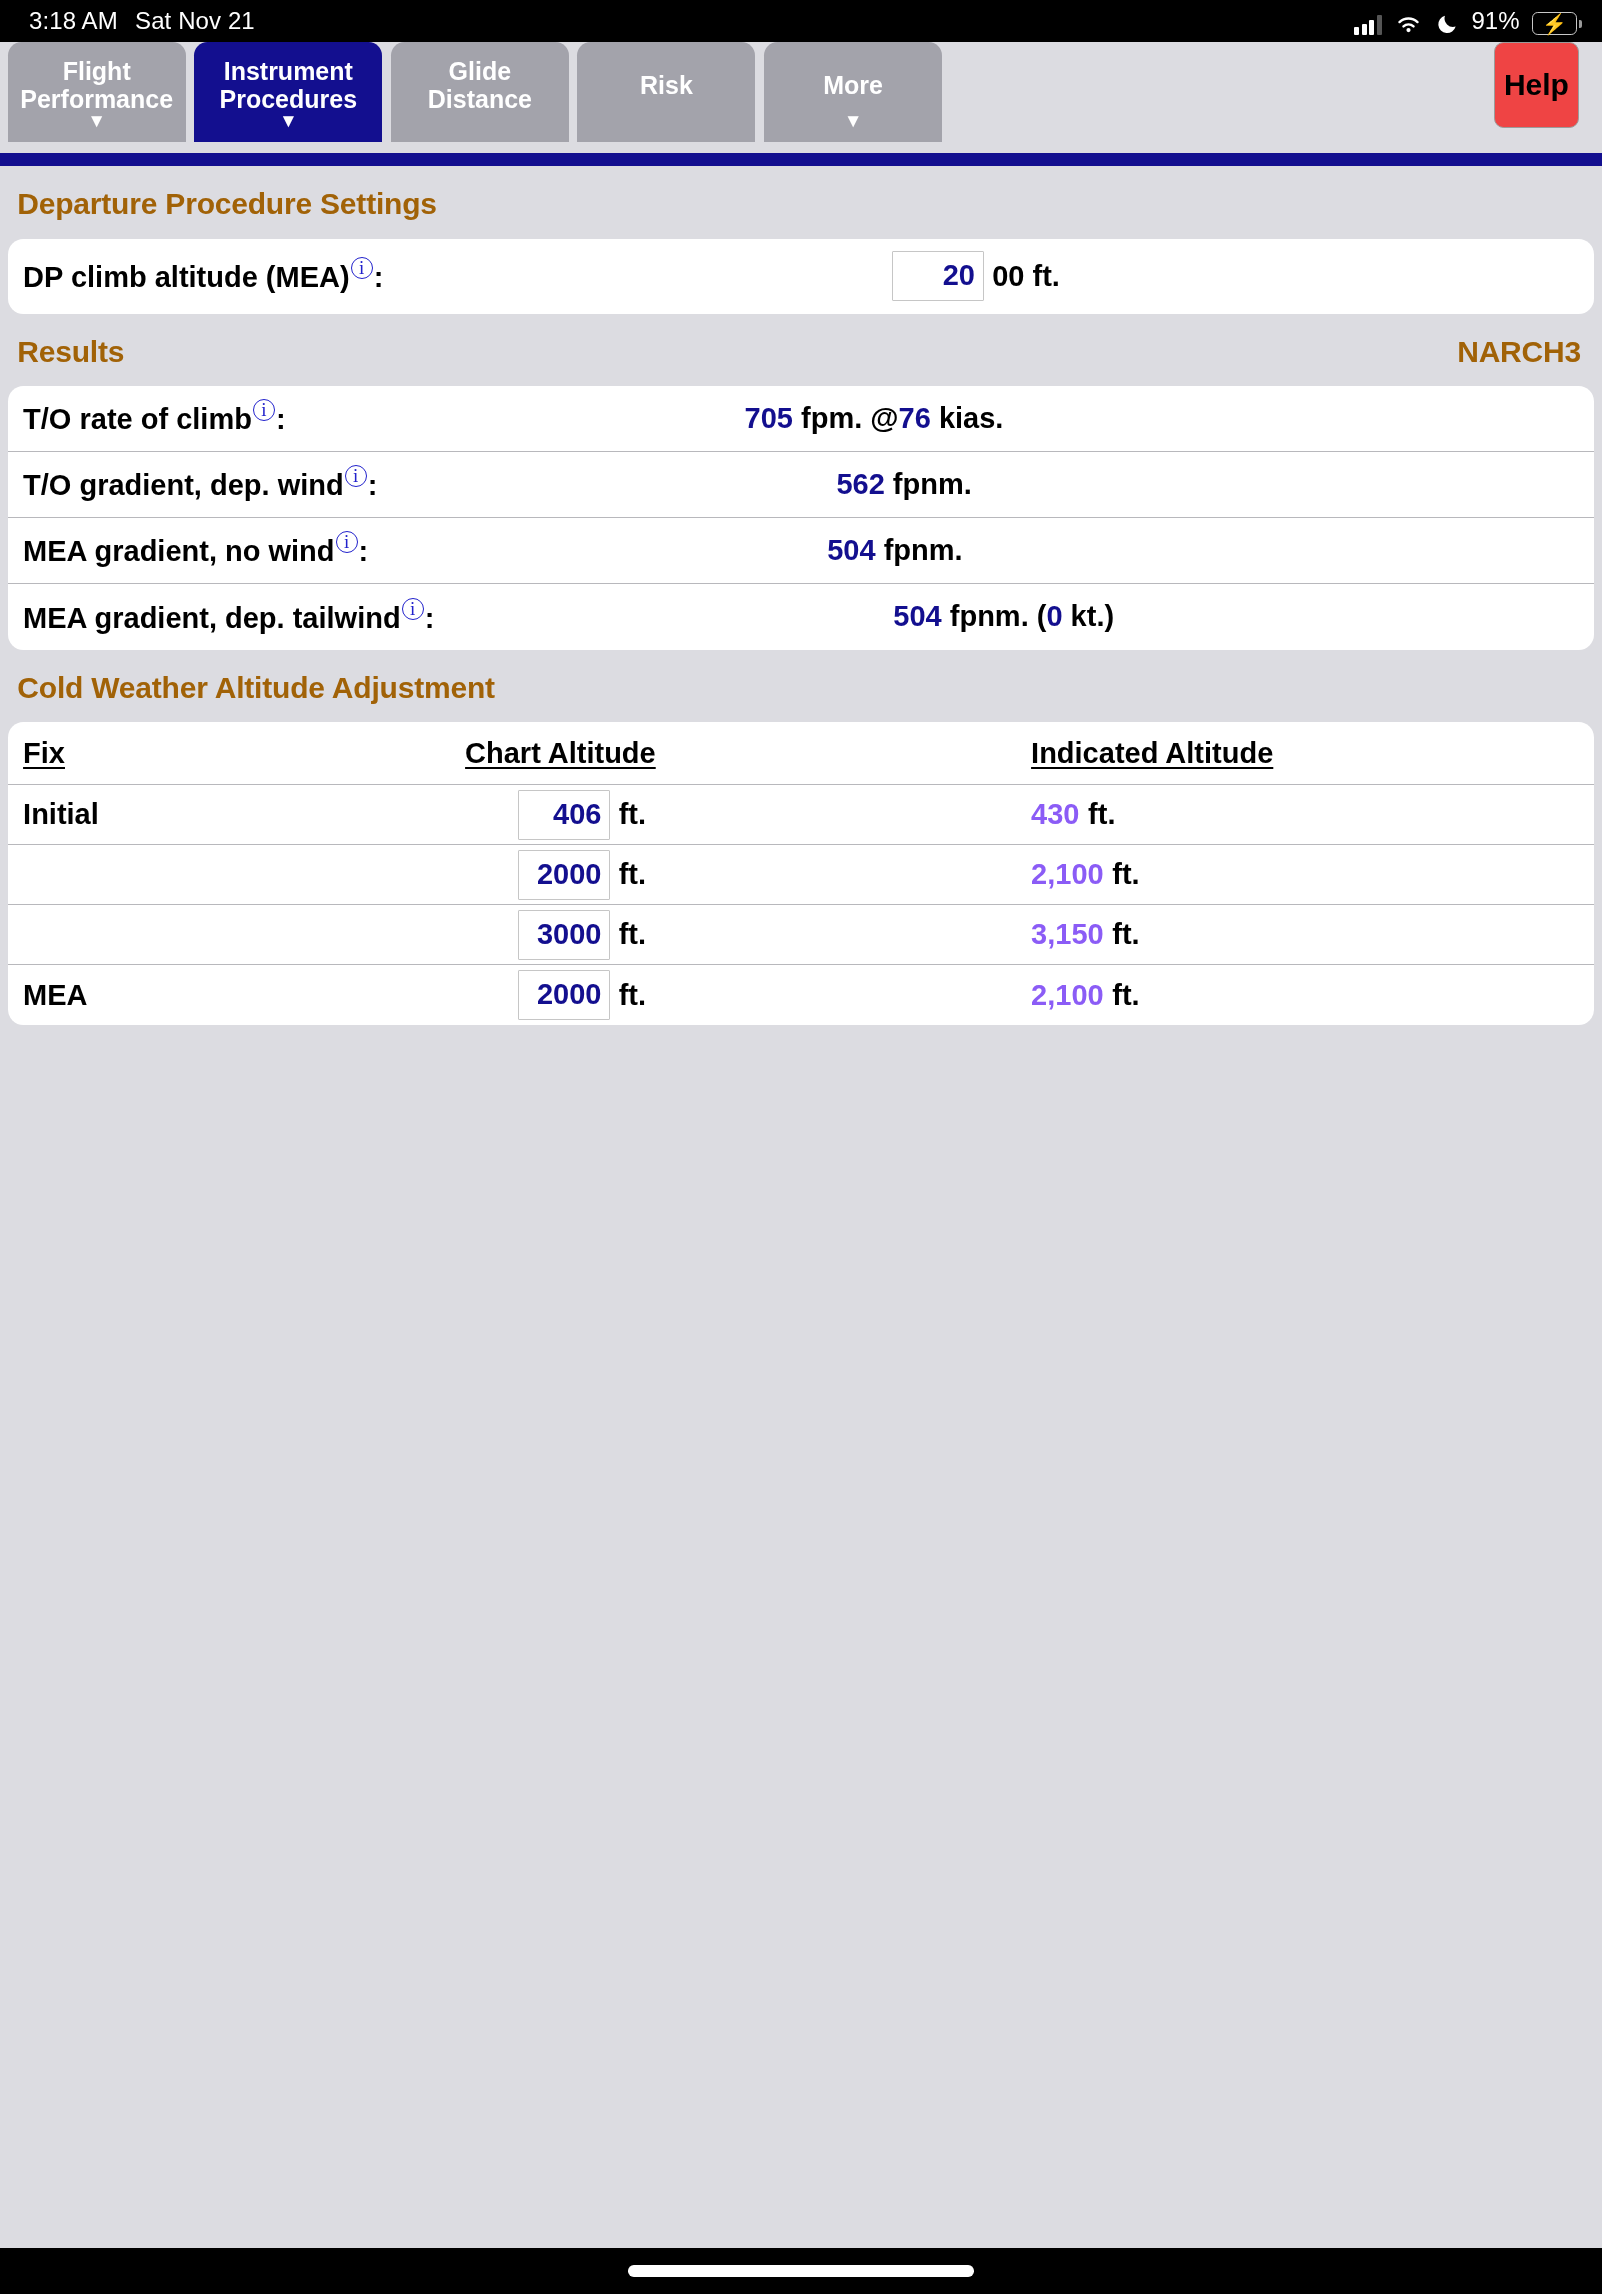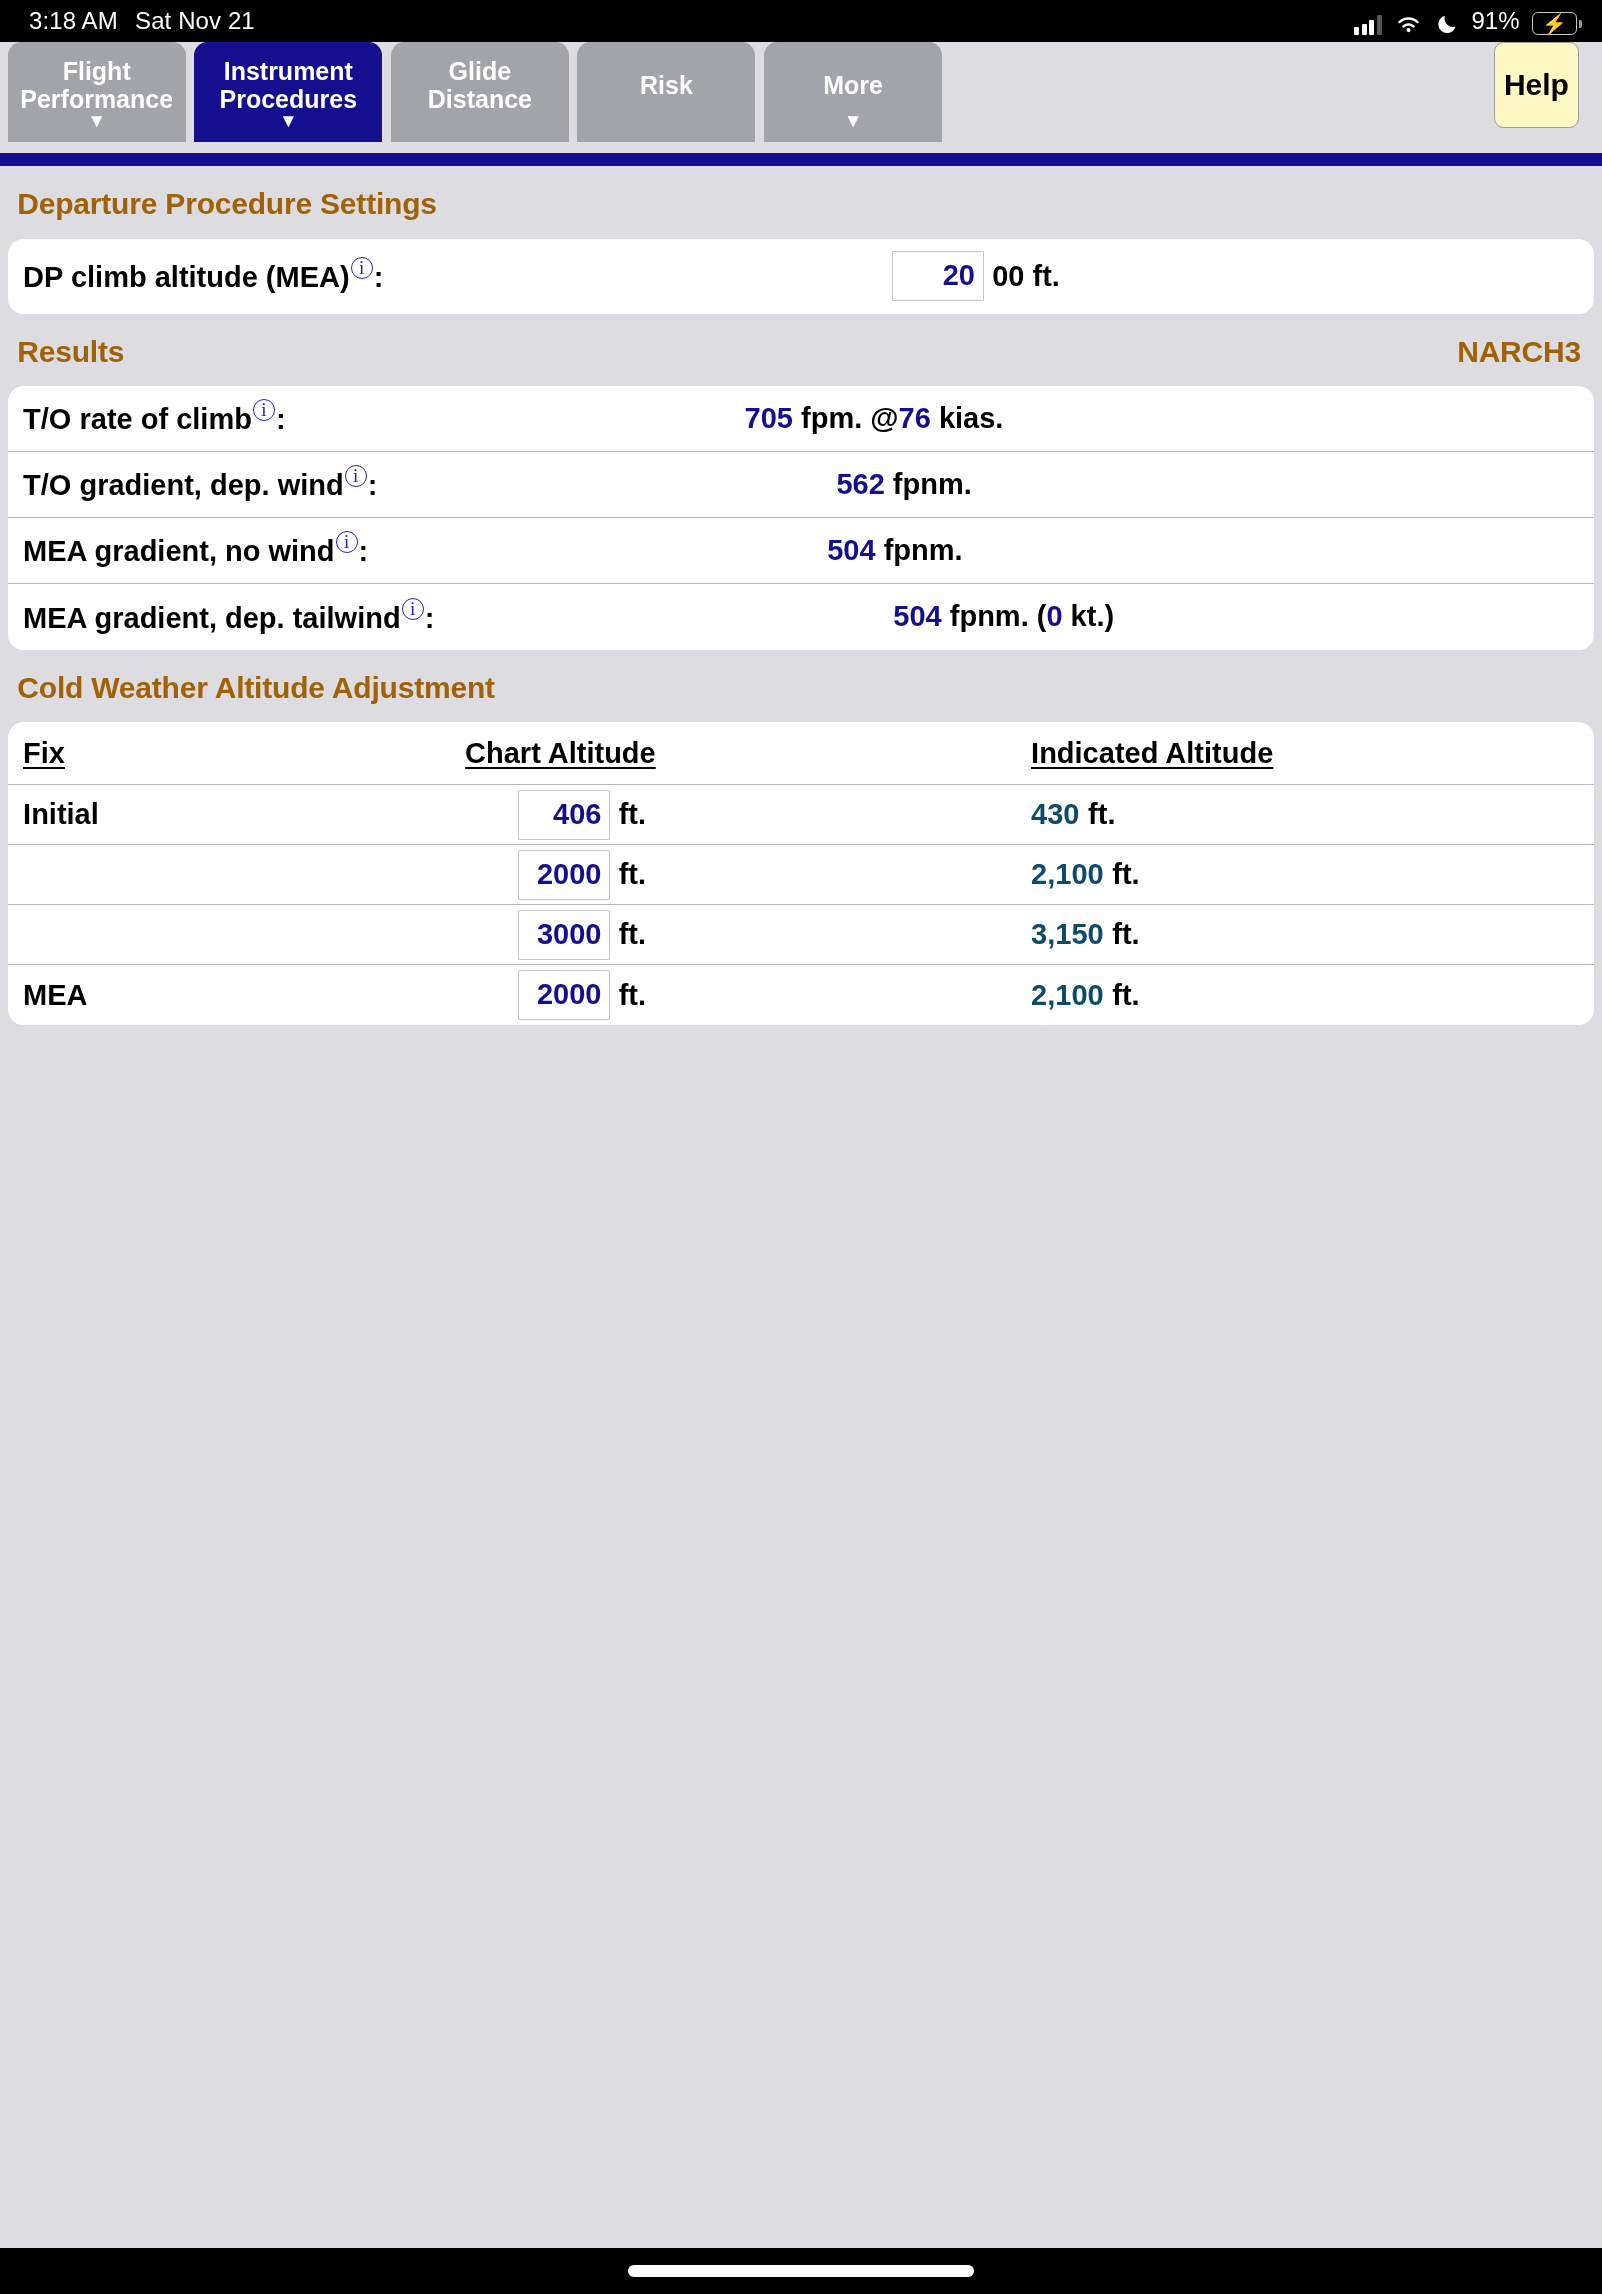--- a/index.html
+++ b/index.html
@@ -102,21 +102,21 @@
   }
   .tab .tab-label { display: block; padding: 0 5.8px; }
   .tab.one-line .tab-label { padding-top: 13.4px; }
 
   .help-btn {
     margin-left: auto;
     margin-right: 15.4px;
     margin-bottom: 13.4px;
     width: 85px;
     height: 86px;
-    background: #fef9c3;
+    background: #ef4444;
     border: 1.9px solid #9b9b9b;
     border-radius: 9.6px;
     color: #000;
     font-size: 30px;
     font-weight: bold;
     display: flex;
     align-items: center;
     justify-content: center;
     cursor: pointer;
     user-select: none;
@@ -194,21 +194,21 @@
     text-align: right;
     padding-right: 7.7px;
     font-size: 29px;
     font-weight: bold;
     color: #130f8f;
     font-family: "Liberation Sans", sans-serif;
     border-radius: 1px;
     cursor: text;
   }
   .unit { font-size: 29px; font-weight: bold; color: #000; margin-left: 8.6px; }
-  .val  { font-size: 29px; font-weight: bold; color: #0c4a6e; }
+  .val  { font-size: 29px; font-weight: bold; color: #8b5cf6; }
 
   
   .settings-row .field-wrap {
     margin-left: auto;
     display: flex;
     align-items: center;
     padding-right: 519px;
   }
 
   

